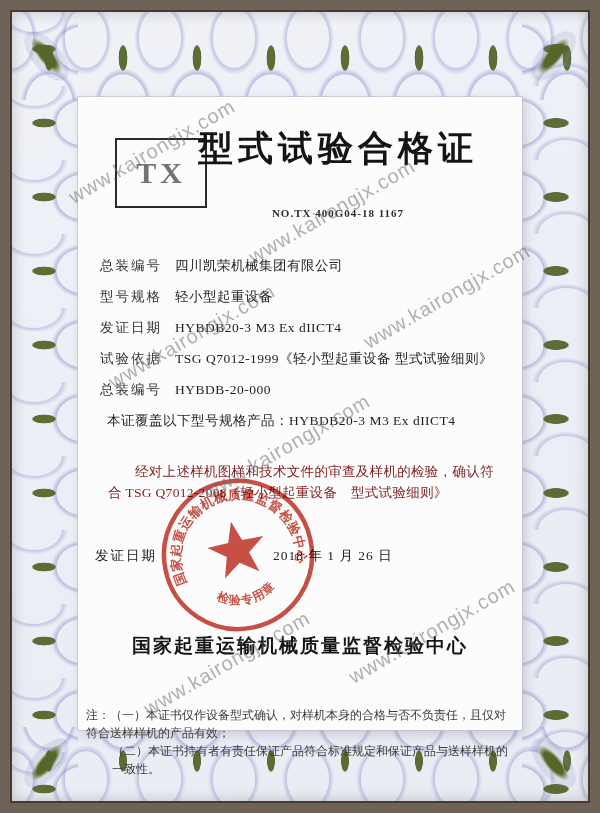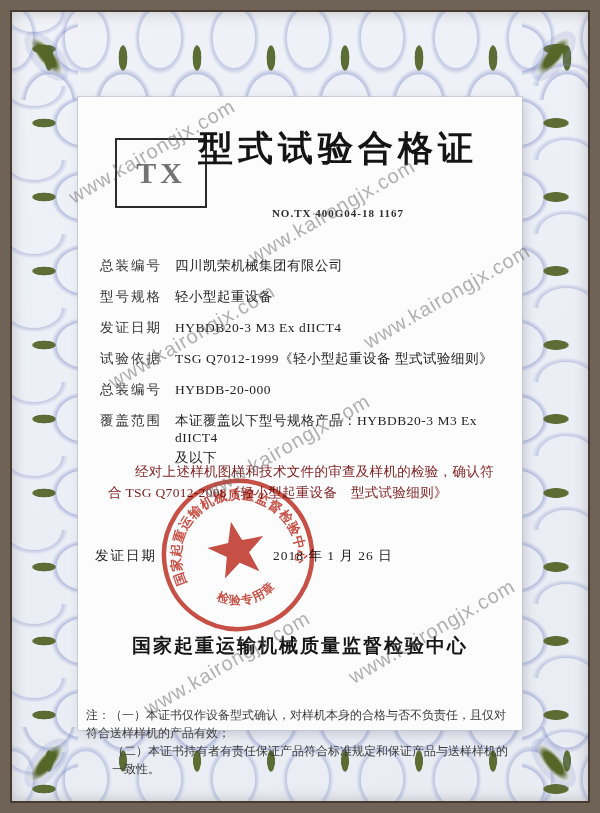--- a/index.html
+++ b/index.html
@@ -155,24 +155,22 @@
         </div>
         <div class="row">
           <span class="lab">试验依据</span>
           <span class="val">TSG Q7012-1999《轻小型起重设备  型式试验细则》</span>
         </div>
         <div class="row">
           <span class="lab">总装编号</span>
           <span class="val">HYBDB-20-000</span>
         </div>
         <div class="row">
-          <span class="lab">覆盖范围</span>
           <span class="val">
             <span>本证覆盖以下型号规格产品：HYBDB20-3 M3 Ex dIICT4</span>
-            <div class="val2">及以下</div>
           </span>
         </div>
       </div>
 
       <div class="statement">经对上述样机图样和技术文件的审查及样机的检验，确认符合 TSG Q7012-2008《轻小型起重设备　型式试验细则》</div>
 
       <div class="issue-row">
         <span class="issue-label">发证日期</span>
         <span class="issue-date">2018 年 1 月 26 日</span>
       </div>

